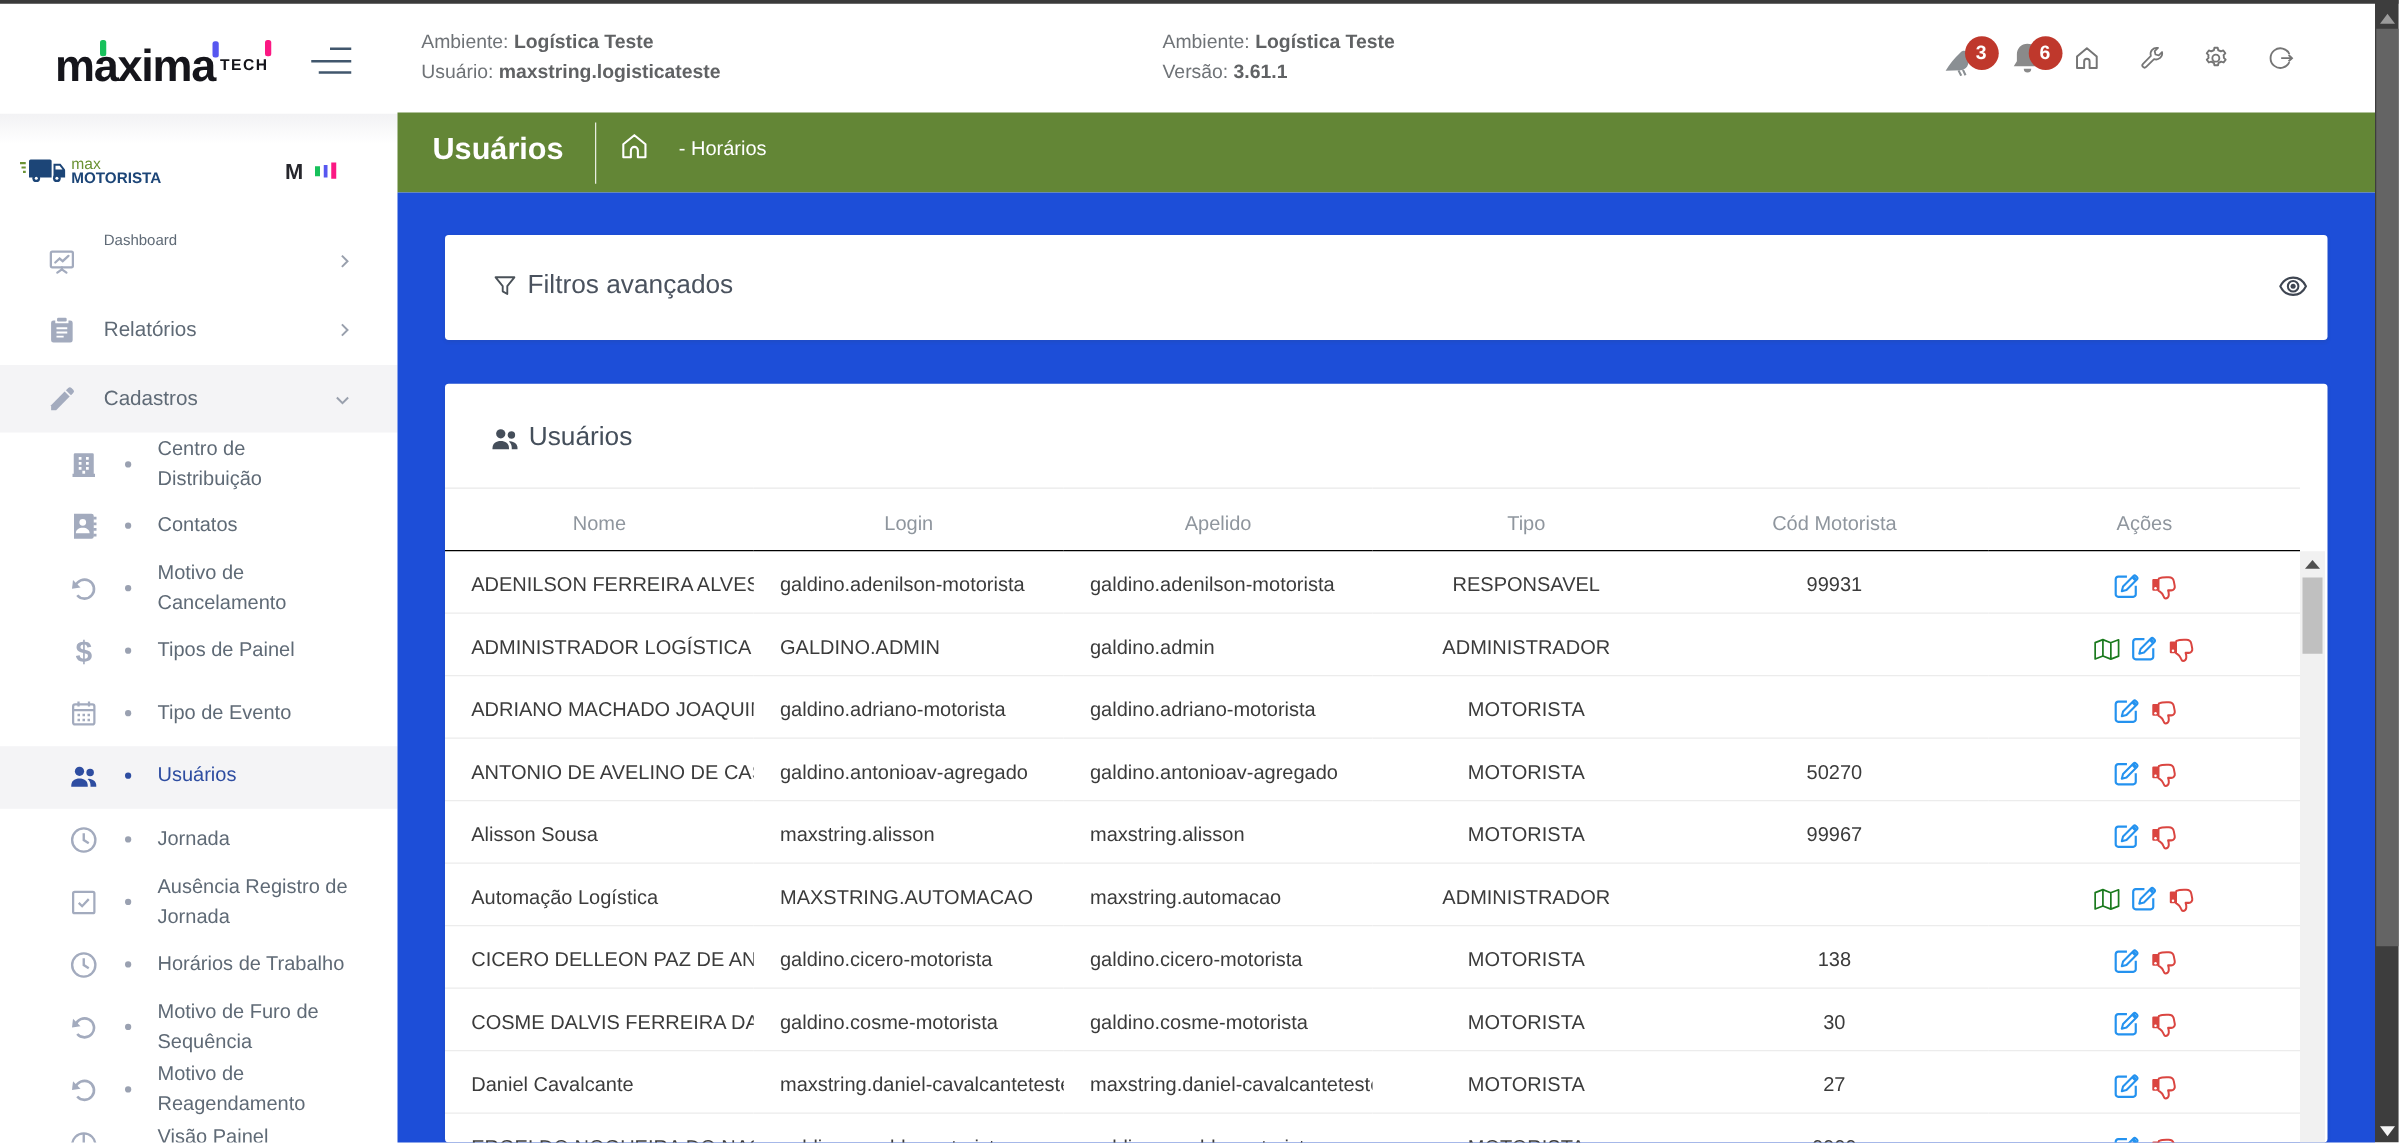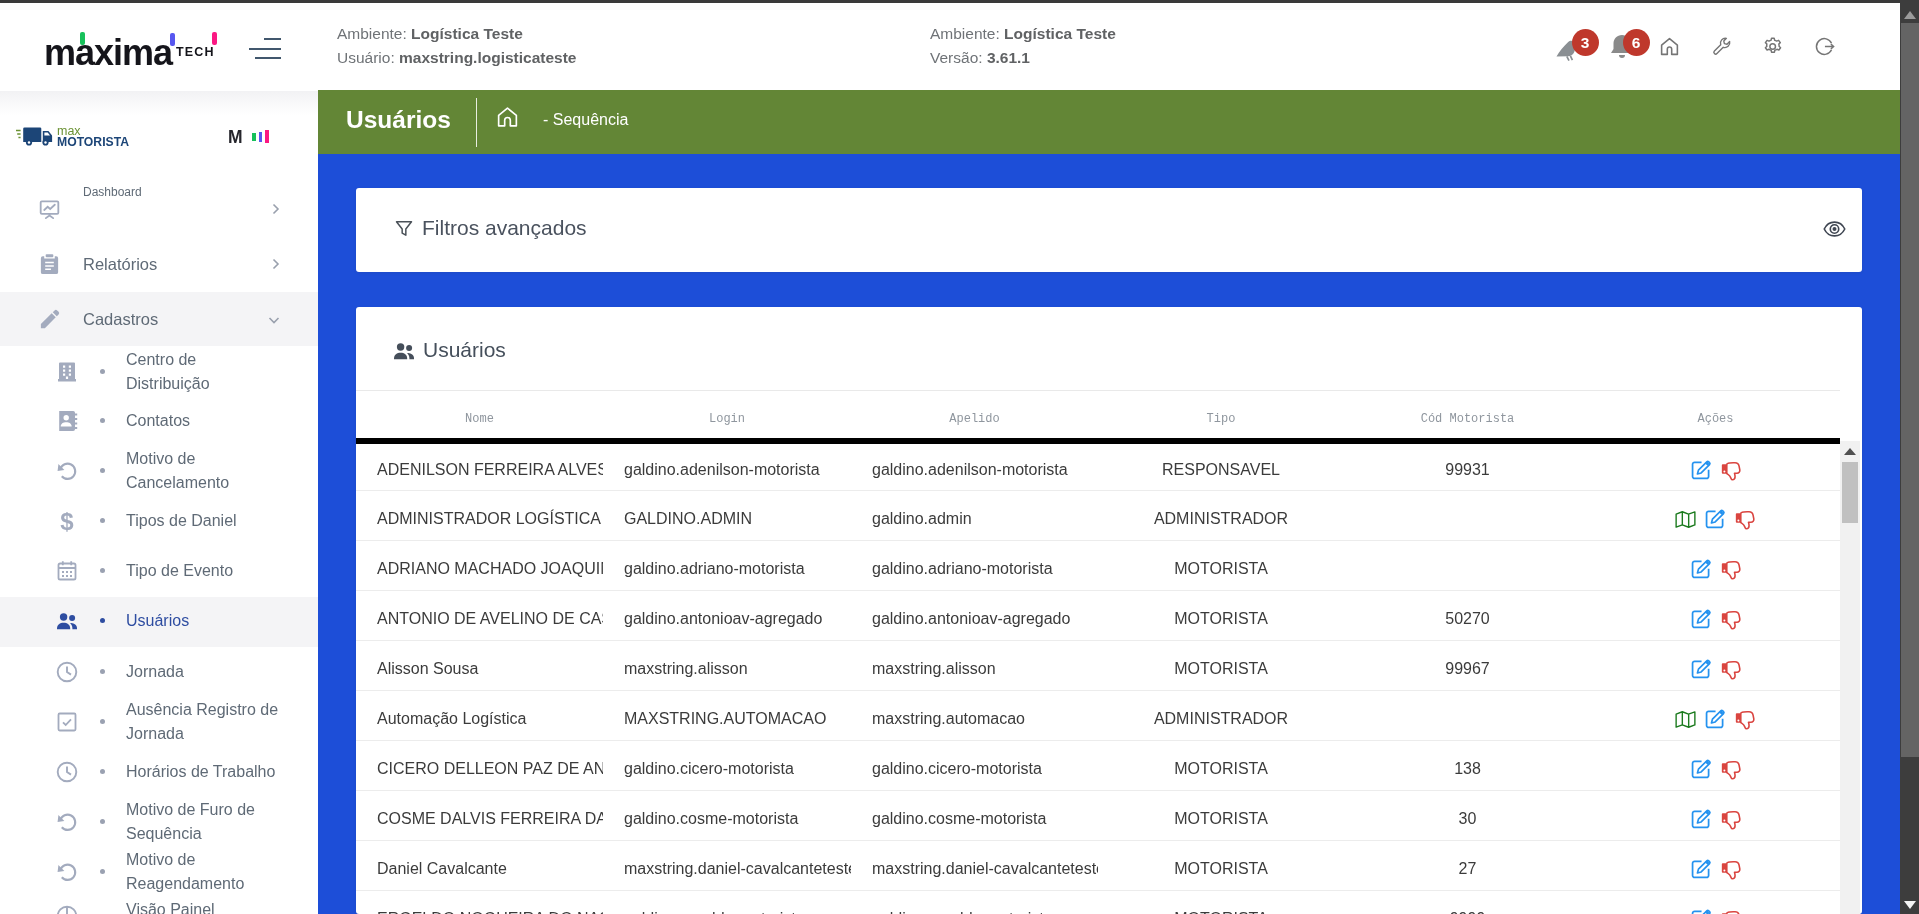--- a/index.html
+++ b/index.html
@@ -35,21 +35,21 @@
   
   #content { left:318px; top:154px; width:1582px; height:860px; background:#1d4ed8; }
   .card { position:absolute; background:#fff; border-radius:3px; box-shadow:0 1px 3px rgba(60,64,67,.12); }
   #fcard { left:38px; top:34px; width:1506px; height:84px; }
   #fcard .ftitle { position:absolute; left:66px; top:28px; font-size:21px; color:#4a525e; }
   #tcard { left:38px; top:153px; width:1506px; height:607px; }
   #tcard .ttitle { position:absolute; left:67px; top:31px; font-size:21px; color:#454f5b; }
 
   
   table { position:absolute; left:0px; top:83px; width:1484px; border-collapse:collapse; table-layout:fixed; }
-  th { height:50px; padding-top:9px; font-size:12px; font-weight:normal; color:#8f969e; border-top:1px solid #e9e9e9; border-bottom:6px solid #000000;font-family:Liberation Mono, monospace; }
+  th { height:50px; padding-top:9px; font-size:16px; font-weight:normal; color:#8f969e; border-top:1px solid #e9e9e9; border-bottom:1px solid #000000; }
   td { height:50px; padding-top:7px; font-size:16px; color:#3b3b3b; border-bottom:1px solid #ececec; white-space:nowrap; overflow:hidden; }
   td.l { padding-left:21px; }
   td.c, th { text-align:center; }
   
   #innersb { position:absolute; left:1484px; top:134px; width:20px; height:473px; background:#f1f1f1; }
   #innersb .thumb { position:absolute; left:2px; top:21px; width:16px; height:61px; background:#c0c0c0; }
   #innersb .up { position:absolute; left:4px; top:7px; width:0; height:0; border-left:6px solid transparent; border-right:6px solid transparent; border-bottom:7px solid #505050; }
   .acts svg { vertical-align:middle; margin:0 4px; }
   .badge { position:absolute; width:27px; height:27px; border-radius:50%; background:#bf382c; color:#fff; font-size:15.5px; font-weight:bold; text-align:center; line-height:27px; }
 </style>
@@ -165,21 +165,21 @@
     <svg class="abs" style="left:55px; top:368px;" width="24" height="24" viewBox="0 0 24 24">
         <path fill="none" stroke="#a3abbe" stroke-width="2.1" d="M5.3 10.2 a7.6 7.6 0 1 1 1.5 7"></path>
         <path fill="#a3abbe" d="M9.4 10.9 L2.6 11.9 3.4 4.9 Z"></path>
       </svg>
     <div class="abs" style="left:99.5px; top:377px; width:5px; height:5px; border-radius:50%; background:#9aa1b1;"></div>
     <div class="abs" style="left:126px; top:356px; font-size:16px; color:#5f6a76; line-height:24px;">Motivo de<br>Cancelamento</div>
     <svg class="abs" style="left:55px; top:418px;" width="24" height="24" viewBox="0 0 24 24">
         <text x="12" y="20.5" font-size="24" font-weight="bold" text-anchor="middle" fill="#a3abbe" font-family="Liberation Sans">$</text>
       </svg>
     <div class="abs" style="left:99.5px; top:427px; width:5px; height:5px; border-radius:50%; background:#9aa1b1;"></div>
-    <div class="abs" style="left:126px; top:418px; font-size:16px; color:#5f6a76; line-height:24px;">Tipos de Daniel</div>
+    <div class="abs" style="left:126px; top:418px; font-size:16px; color:#5f6a76; line-height:24px;">Tipos de Painel</div>
     <svg class="abs" style="left:55px; top:468px;" width="24" height="24" viewBox="0 0 24 24">
         <g fill="none" stroke="#a3abbe" stroke-width="1.8">
           <rect x="3.5" y="4.5" width="17" height="16" rx="1.6"></rect>
           <path d="M7.8 2.2 v4 M16.2 2.2 v4 M3.5 9 h17"></path>
         </g>
         <g fill="#a3abbe">
           <rect x="7" y="12" width="2" height="2"></rect>
           <rect x="11" y="12" width="2" height="2"></rect>
           <rect x="15" y="12" width="2" height="2"></rect>
           <rect x="7" y="16" width="2" height="2"></rect>
@@ -235,21 +235,21 @@
       </svg>
 
     <div class="abs" style="left:126px; top:807px; font-size:16px; color:#5f6a76; line-height:24px;">Visão Painel</div>
   </div>
   <div class="abs" id="greenbar">
     <div class="title">Usuários</div>
     <div class="sep"></div>
     <svg style="position:absolute; left:177px; top:14px;" width="25" height="26" viewBox="0 0 24 24">
         <path fill="none" stroke="#fff" stroke-width="1.6" stroke-linejoin="round" d="M3.5 10.5 L12 3.5 L20.5 10.5 L20.5 20.5 L14.7 20.5 L14.7 15.2 a2.7 2.7 0 0 0 -5.4 0 L9.3 20.5 L3.5 20.5 Z"></path>
       </svg>
-    <div class="crumb">- Sequência</div>
+    <div class="crumb">- Horários</div>
   </div>
   <div class="abs" id="content">
     <div class="card" id="fcard">
       <svg style="position:absolute; left:38px; top:30px;" width="20" height="21" viewBox="0 0 24 24">
           <path fill="none" stroke="#4a5158" stroke-width="1.8" stroke-linejoin="round" d="M3 4 h18 L14.2 12.5 V20 l-4.4-2.5 V12.5 Z"></path>
         </svg>
       <div class="ftitle">Filtros avançados</div>
       <svg style="position:absolute; left:1467px; top:32px;" width="23" height="18" viewBox="0 0 24 18">
           <path fill="none" stroke="#3f4652" stroke-width="1.7" d="M12 1.8 C7 1.8 3.2 5 1.3 9 3.2 13 7 16.2 12 16.2 S20.8 13 22.7 9 C20.8 5 17 1.8 12 1.8 Z"></path>
           <circle fill="none" stroke="#3f4652" stroke-width="1.7" cx="12" cy="9" r="4.4"></circle>

